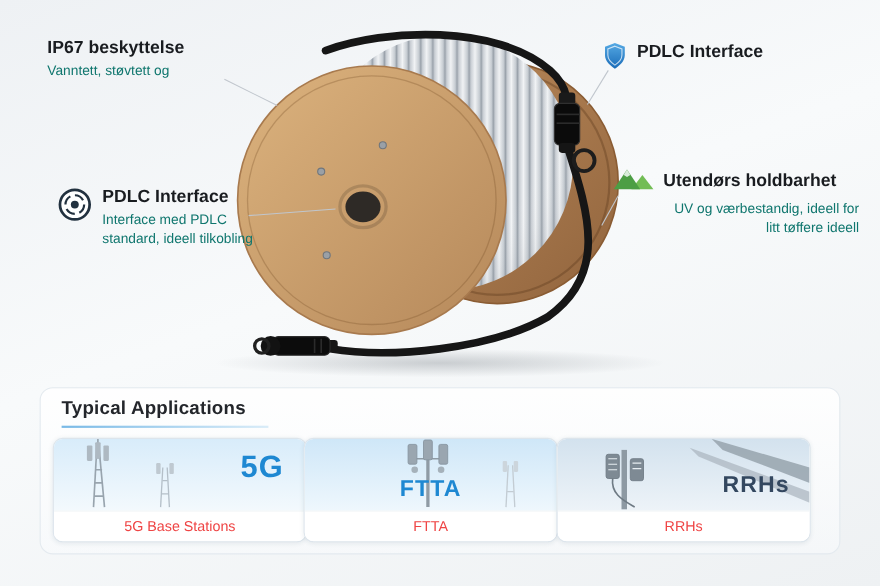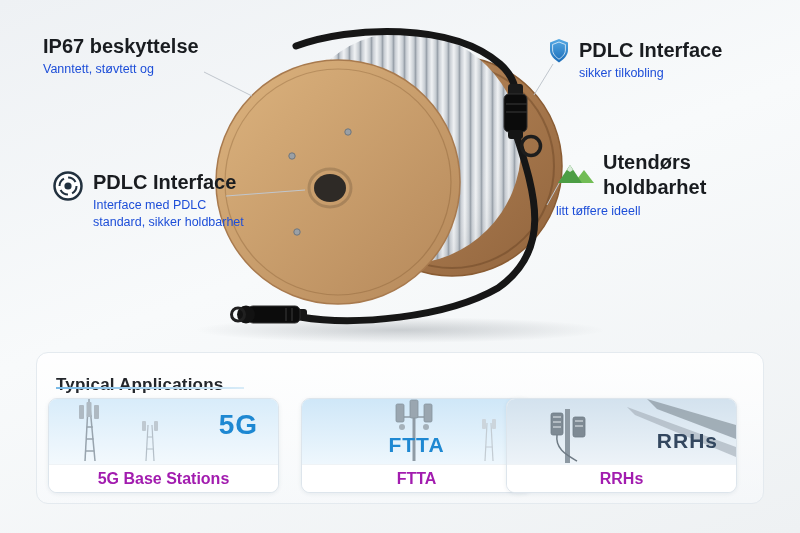--- a/index.html
+++ b/index.html
@@ -5,39 +5,39 @@
   html,body{margin:0;padding:0;}
   body{
     width:800px;height:533px;position:relative;overflow:hidden;
     font-family:"Liberation Sans",sans-serif;
     background:linear-gradient(160deg,#eef1f4 0%,#f8fafb 45%,#eef1f3 100%);
   }
   .hero-svg{position:absolute;left:0;top:0;z-index:1;}
   .callout{position:absolute;display:flex;z-index:3;}
   .callout .iconbox{flex:0 0 auto;}
   .callout .text{margin-left:9px;}
-  .callout-title{font-size:20px;font-weight:700;color:#191c20;line-height:1.25;margin-bottom:2px;}
-  .callout-line{font-size:12.5px;color:#1d4ed8;line-height:1.34;}
-  .callout-block{position:absolute;z-index:3;display:block;}
+  .callout-title{font-size:16px;font-weight:700;color:#191c20;line-height:1.25;margin-bottom:2px;}
+  .callout-line{font-size:12.5px;color:#0f766e;line-height:1.34;}
+  .callout-block{position:absolute;z-index:3;display:block;text-align:right;}
   .callout-block .head{display:flex;align-items:center;gap:7px;margin-bottom:3px;}
   .apps-panel{
     position:absolute;left:36px;top:352px;width:726px;height:150px;
     background:linear-gradient(180deg,rgba(255,255,255,.9),rgba(249,251,253,.55));
     border:1px solid #e4eaef;border-radius:12px;z-index:2;
   }
-  .apps-heading{position:absolute;left:56px;top:375px;font-size:17px;font-weight:700;color:#23262b;z-index:3;letter-spacing:.2px;}
+  .apps-heading{position:absolute;left:56px;top:361px;font-size:17px;font-weight:700;color:#23262b;z-index:3;letter-spacing:.2px;}
   .apps-underline{position:absolute;left:56px;top:387px;width:188px;height:2px;background:linear-gradient(90deg,#79b9e6,#d9ecf8);z-index:3;}
   .card{
     position:absolute;top:398px;width:229px;height:93px;border:1px solid #dde5ec;border-radius:9px;
     background:#fff;overflow:hidden;box-shadow:0 1px 4px rgba(30,60,90,.08);z-index:3;
   }
   .card .img{position:relative;height:65px;}
   .card .caption{height:27px;display:flex;align-items:center;justify-content:center;
-    font-size:16px;font-weight:700;color:#a21caf;border-top:1px solid #eff3f6;background:#fff;}
-  .card1{left:48px}.card2{left:301px}.card3{left:506px}
+    font-size:13px;font-weight:400;color:#ef4444;border-top:1px solid #eff3f6;background:#fff;}
+  .card1{left:48px}.card2{left:276px}.card3{left:506px}
   .card1 .img{background:linear-gradient(180deg,#d8ecfa,#f3f9fd);}
   .card2 .img{background:linear-gradient(180deg,#cfe7f8,#eef7fd);}
   .card3 .img{background:linear-gradient(180deg,#d3e2ee,#edf3f8);}
   .overlay{position:absolute;font-weight:700;}
   .ov1{right:20px;top:10px;font-size:28px;color:#1e88d2;letter-spacing:1px;}
   .ov2{left:0;right:0;top:34px;text-align:center;font-size:21px;color:#1e88d2;letter-spacing:1px;}
   .ov3{right:18px;top:30px;font-size:21px;color:#33475f;letter-spacing:1px;}
   .imgsvg{position:absolute;left:0;top:0;}
 </style>
 </head>
@@ -130,54 +130,54 @@
   <div class="iconbox">
     <svg width="32" height="32" viewBox="0 0 32 32">
       <circle cx="16" cy="16" r="13.5" fill="#ffffff" stroke="#22313f" stroke-width="2.5"></circle>
       <circle cx="16" cy="16" r="8.5" fill="none" stroke="#22313f" stroke-width="2" stroke-dasharray="9 4.3"></circle>
       <circle cx="16" cy="16" r="3.6" fill="#22313f"></circle>
     </svg>
   </div>
   <div class="text">
     <div class="callout-title">PDLC Interface</div>
     <div class="callout-line">Interface med PDLC</div>
-    <div class="callout-line">standard, sikker holdbarhet</div>
+    <div class="callout-line">standard, ideell tilkobling</div>
   </div>
 </div>
 
 <div class="callout" style="left:548px;top:38px;width:235px;">
   <div class="iconbox">
     <svg width="22" height="26" viewBox="0 0 22 26">
       <defs>
         <linearGradient id="shg2" x1="0" y1="0" x2="0" y2="1">
           <stop offset="0" stop-color="#55a9e4"></stop>
             <stop offset="1" stop-color="#1a6cb8"></stop>
         </linearGradient>
       </defs>
       <path d="M11 1 L20 4.5 V12 C20 17.5 15.5 21.5 11 24.5 C6.5 21.5 2 17.5 2 12 V4.5 Z" fill="url(#shg2)"></path>
       <path d="M11 4 L17.4 6.5 V12 C17.4 16 14.3 19 11 21.2 C7.7 19 4.6 16 4.6 12 V6.5 Z" fill="none" stroke="rgba(255,255,255,0.7)" stroke-width="1"></path>
     </svg>
   </div>
   <div class="text">
     <div class="callout-title">PDLC Interface</div>
-    <div class="callout-line">sikker tilkobling</div>
   </div>
 </div>
 
 <div class="callout-block" style="left:556px;top:150px;width:225px;">
   <div class="head">
     <span>
       <svg width="40" height="24" viewBox="0 0 40 24">
         <polygon points="18,22 28,9 38,22" fill="#72bd55"></polygon>
         <polygon points="2,22 14,4 26,22" fill="#4c9e44"></polygon>
         <polygon points="11,9 14,4 17,9 14,11" fill="#eaf5ec" opacity="0.9"></polygon>
       </svg>
     </span>
     <span class="callout-title" style="margin-bottom:0;">Utendørs holdbarhet</span>
   </div>
+  <div class="callout-line">UV og værbestandig, ideell for</div>
   <div class="callout-line">litt tøffere ideell</div>
 </div>
 
 <div class="apps-panel"></div>
 <div class="apps-heading">Typical Applications</div>
 <div class="apps-underline"></div>
 
 <div class="card card1">
   <div class="img">
     <svg class="imgsvg" width="229" height="65" viewBox="0 0 229 65">

